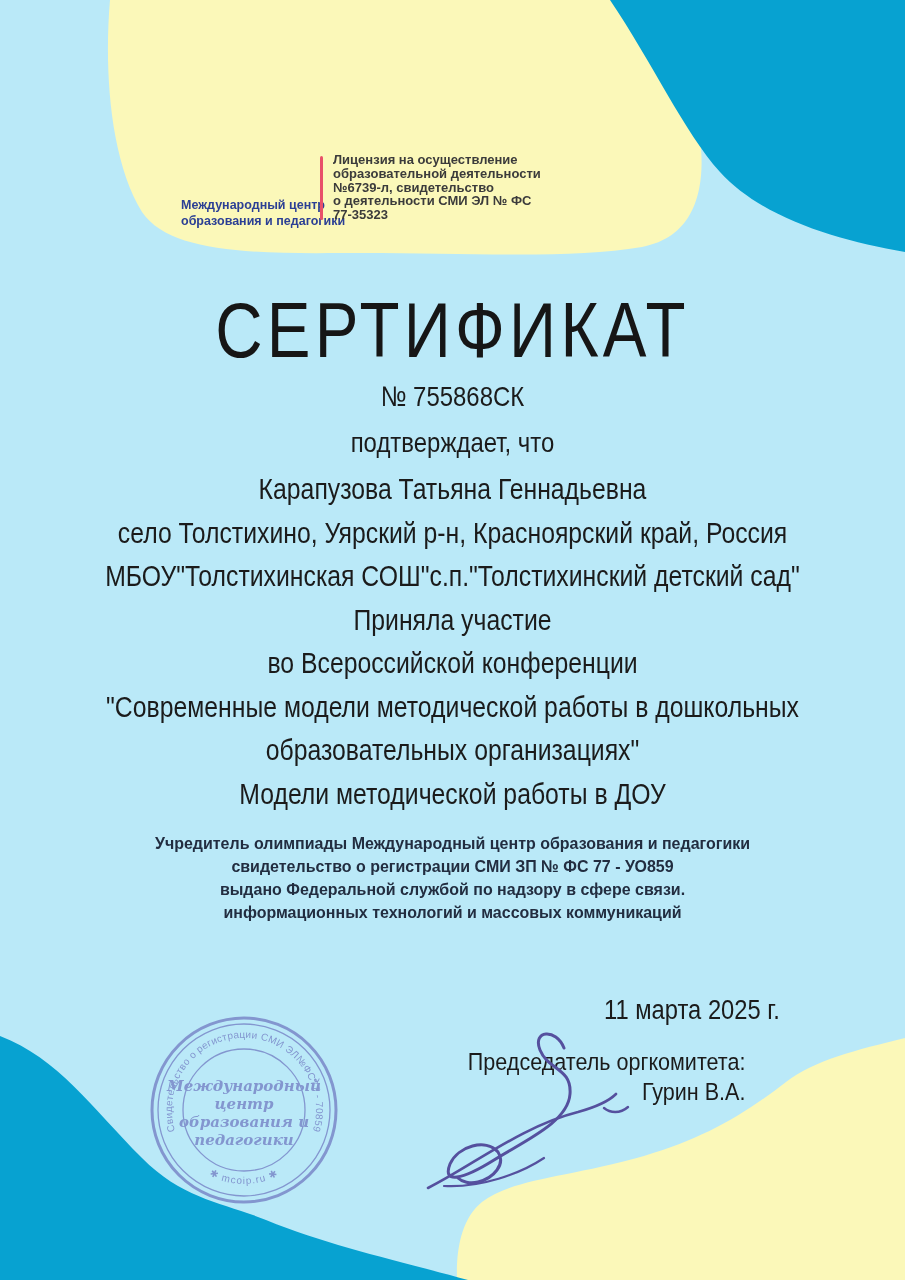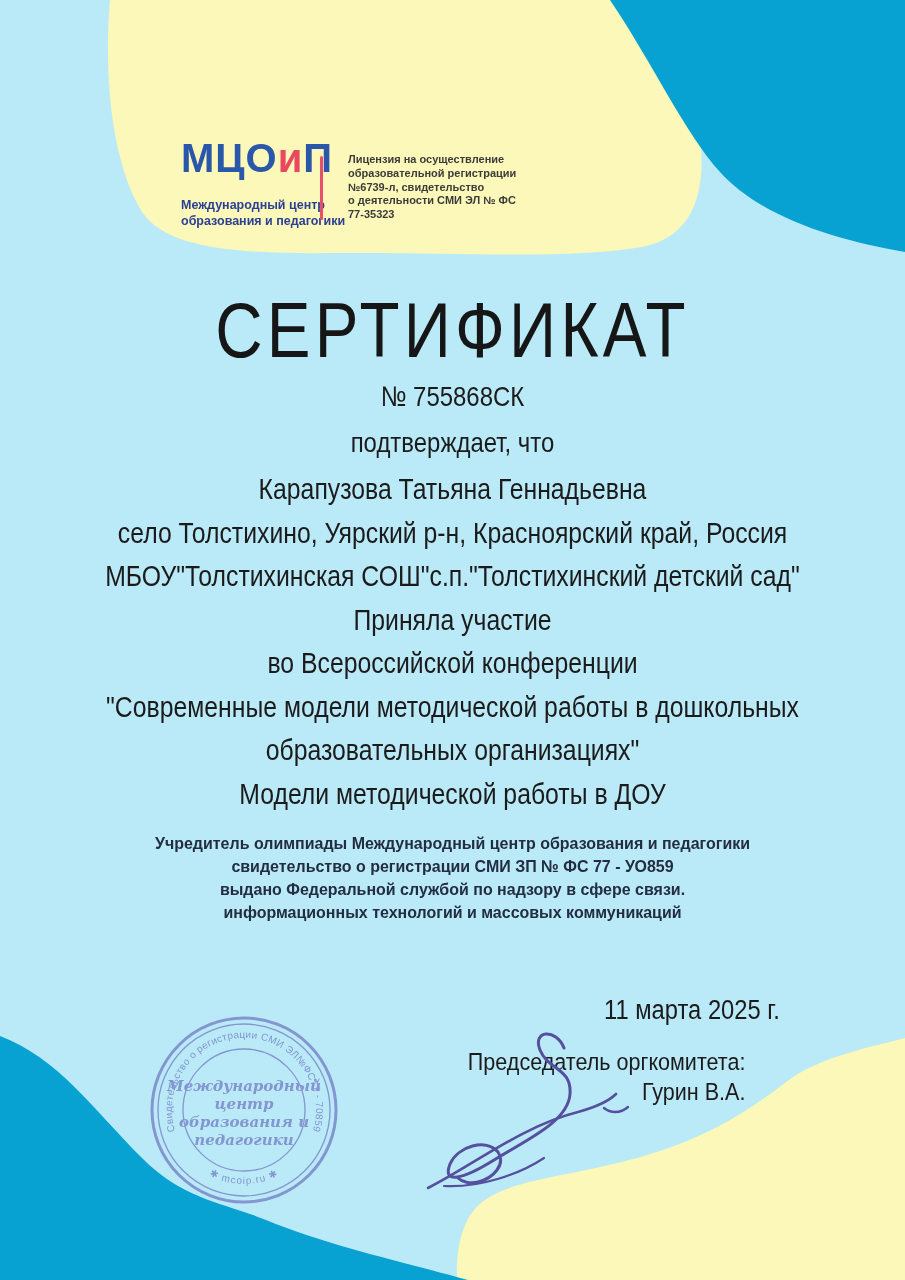--- a/index.html
+++ b/index.html
@@ -11,21 +11,21 @@
   .bg { position:absolute; left:0; top:0; width:905px; height:1280px; }
   .abs { position:absolute; }
   .center-line { position:absolute; left:0; width:905px; text-align:center; white-space:nowrap; }
   .cond-c { transform:scaleX(0.84); transform-origin:50% 50%; }
   .cond-r { transform:scaleX(0.88); transform-origin:100% 50%; }
 
   
   .logo-acronym { left:181px; top:136px; font-size:40px; font-weight:700; letter-spacing:1px; white-space:nowrap; }
   .logo-sub { left:181px; top:197px; font-size:12.5px; font-weight:700; line-height:16px; white-space:nowrap; }
   .logo-divider { left:320px; top:156px; width:3px; height:64px; border-radius:2px; }
-  .license { left:348px; top:153px; font-size:11px; font-weight:700; line-height:13.8px; white-space:nowrap; }
+  .license { left:333px; top:153px; font-size:13px; font-weight:700; line-height:13.8px; white-space:nowrap; }
 
   
   .title { top:288px; font-size:78px; line-height:84px; font-weight:400; letter-spacing:5px; }
   .cert-number { top:380px; font-size:28.5px; }
   .cert-confirm { top:426px; font-size:28.5px; }
   .body-line { font-size:29.5px; height:43.5px; line-height:43.5px; }
 
   .founder-line { font-size:17px; font-weight:700; height:23px; line-height:23px; transform:scaleX(0.94); }
 
   .date-line { top:995px; right:125px; font-size:27px; white-space:nowrap; text-align:right; }
@@ -40,31 +40,28 @@
 <div class="page">
 
   <svg class="bg" viewBox="0 0 905 1280" aria-hidden="true">
     <rect x="0" y="0" width="905" height="1280" fill="#bae9f8"></rect>
     <path d="M110,0 C104,70 110,160 142,212 C168,250 240,254 340,253 C460,252 565,260 642,247 C697,237 704,186 701,148 C697,92 678,28 636,0 Z" fill="#fbf8b9"></path>
     <path d="M610,0 C652,62 684,132 720,172 C762,218 836,240 905,252 L905,0 Z" fill="#07a2d1"></path>
     <path d="M905,1038 C856,1050 815,1060 786,1082 C742,1116 704,1138 644,1156 C566,1178 514,1178 482,1202 C462,1218 456,1248 457,1280 L905,1280 Z" fill="#fbf8b9"></path>
     <path d="M0,1036 C58,1058 92,1108 142,1158 C184,1200 222,1202 266,1220 C330,1246 388,1258 468,1280 L0,1280 Z" fill="#07a2d1"></path>
   </svg>
 
-  <div class="abs logo-acronym">
-    <span style="color:#2a57a9;">МЦО</span><span style="color:#e94860;">и</span><span style="color:#2a57a9;">П</span>
-  </div>
   <div class="abs logo-sub" style="color:#2b3f94;">
     <div>Международный центр</div>
     <div>образования и педагогики</div>
   </div>
   <div class="abs logo-divider" style="background:#e85069;"></div>
   <div class="abs license" style="color:#3b3b3b;">
     <div>Лицензия на осуществление</div>
-    <div>образовательной регистрации</div>
+    <div>образовательной деятельности</div>
     <div>№6739-л, свидетельство</div>
     <div>о деятельности СМИ ЭЛ № ФС</div>
     <div>77-35323</div>
   </div>
 
   <div class="center-line title cond-c" style="color:#161616;">СЕРТИФИКАТ</div>
   <div class="center-line cert-number cond-c" style="color:#1b1b1b;">№ 755868СК</div>
   <div class="center-line cert-confirm cond-c" style="color:#1b1b1b;">подтверждает, что</div>
 
   <div class="abs" style="left:0; top:467px; width:774px; color:#1b1b1b;">

